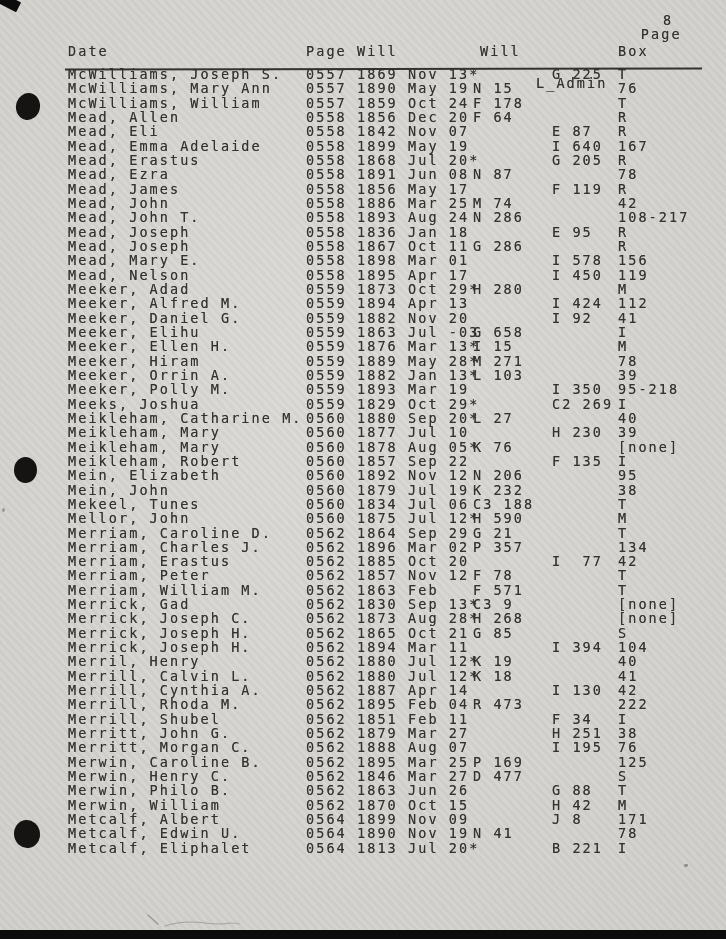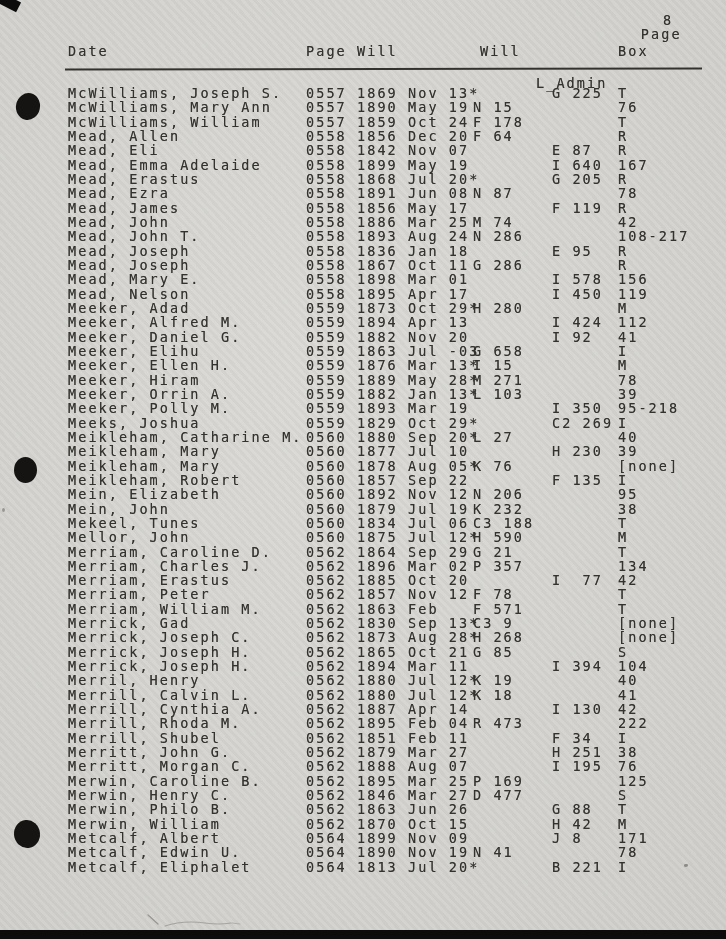--- a/index.html
+++ b/index.html
@@ -19,21 +19,21 @@
     letter-spacing:2.07px;
     line-height:14.33px;
     white-space:pre;
     text-shadow:0 0 .4px rgba(40,40,36,.55);
   }
   
   .page-indicator{position:absolute;top:13px;left:600px;height:15px;}
   .page-indicator .num{position:absolute;left:63px;top:0;}
   
   .col-headers{position:absolute;top:44px;left:68px;width:650px;height:15px;}
-  .rows{position:absolute;top:86px;left:68px;width:650px;}
+  .rows{position:absolute;top:67px;left:68px;width:650px;}
   .row{position:relative;height:14.33px;}
   .cell,.hcell{position:absolute;top:0;white-space:pre;}
   .col-name  {left:0;}
   .col-page  {left:238px;}
   .col-date  {left:289px;}
   .col-will  {left:405px;}
   .col-ladmin{left:484px;}
   .col-box   {left:550px;}
   .hcell.col-will{left:412px;}
   .hcell.col-ladmin{left:468px;margin-top:32px;}

